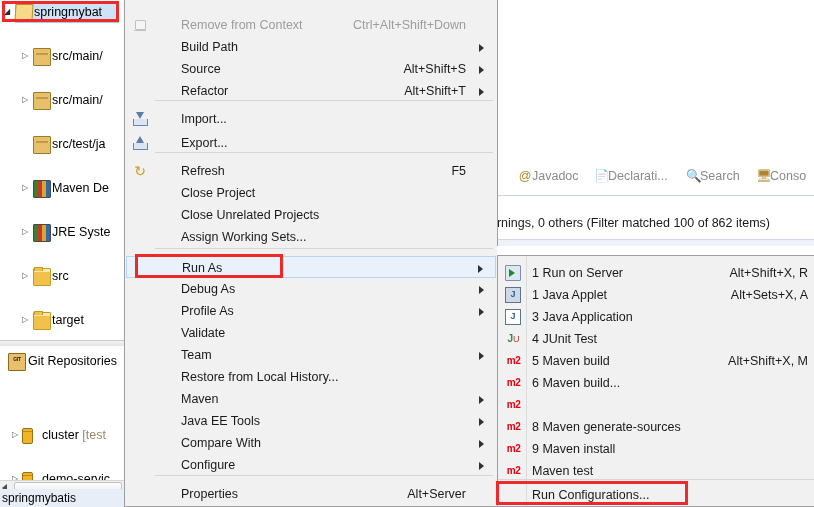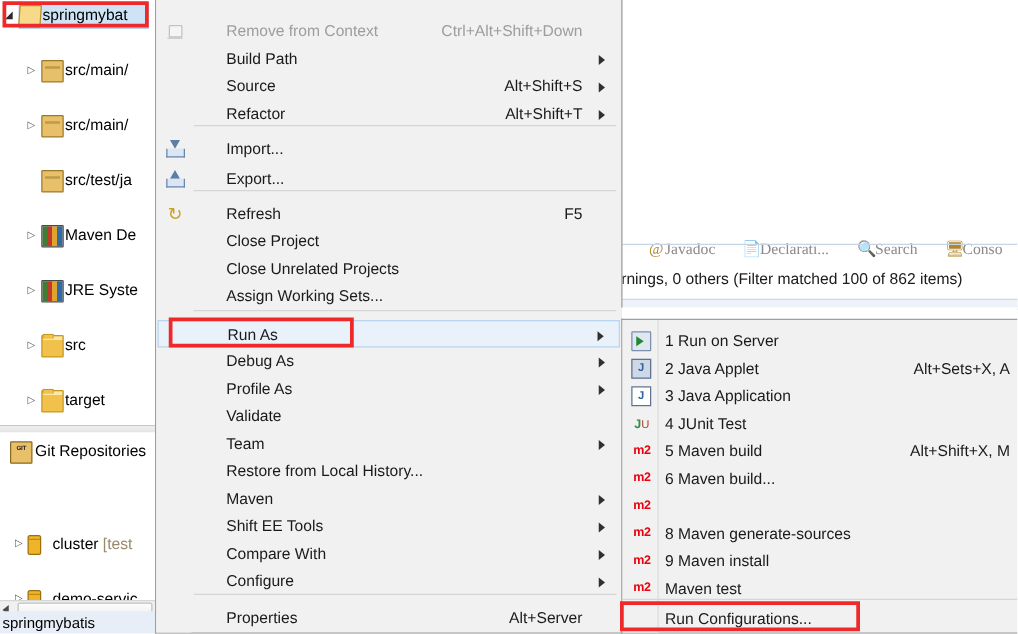--- a/index.html
+++ b/index.html
@@ -119,21 +119,21 @@
     position:absolute;left:0;top:489px;width:124px;height:18px;
     background:#e8eef7;
     font-size:12px;line-height:18px;padding-left:2px;white-space:nowrap;
   }
 
   
   #bgviews{
     position:absolute;left:124px;top:0;right:0;bottom:0;background:#ffffff;
   }
   #tabbar{
-    position:absolute;left:366px;top:185px;width:324px;height:26px;font-family:Liberation Serif, serif;
+    position:absolute;left:366px;top:162px;width:324px;height:26px;
   }
   .vtab{
     position:absolute;top:4px;height:20px;line-height:20px;
     color:#8a8a8a;font-size:12.5px;white-space:nowrap;
   }
   .vtab .tico{display:inline-block;width:14px;text-align:center;color:#b0862c;}
   #tabUnderline{
     position:absolute;left:366px;top:195px;width:324px;height:1px;background:#c8d4e4;
   }
   #filterline{
@@ -452,21 +452,21 @@
         <span class="marrow"></span>
       </div>
       <div class="mi" style="top:366px">
         <span class="mlabel">Restore from Local History...</span>
       </div>
       <div class="mi" style="top:388px">
         <span class="mlabel">Maven</span>
         <span class="marrow"></span>
       </div>
       <div class="mi" style="top:410px">
-        <span class="mlabel">Shift EE Tools</span>
+        <span class="mlabel">Java EE Tools</span>
         <span class="marrow"></span>
       </div>
       <div class="mi" style="top:432px">
         <span class="mlabel">Compare With</span>
         <span class="marrow"></span>
       </div>
       <div class="mi" style="top:454px">
         <span class="mlabel">Configure</span>
         <span class="marrow"></span>
       </div>
@@ -478,24 +478,25 @@
 </div>
 
 <div id="subTopStrip"></div>
 <div id="submenu">
   <div class="gutter"></div>
   <div id="subItems">
       <div class="ssep" style="top:223px"></div>
       <div class="si" style="top:6px">
         <span class="sicon ic-server"></span>
         <span class="slabel">1 Run on Server</span>
+        <span class="saccel">Alt+Shift+X, R</span>
       </div>
       <div class="si" style="top:28px">
         <span class="sicon ic-applet"></span>
-        <span class="slabel">2 Java Applet</span>
+        <span class="slabel">1 Java Applet</span>
         <span class="saccel">Alt+Sets+X, A</span>
       </div>
       <div class="si" style="top:50px">
         <span class="sicon ic-japp"></span>
         <span class="slabel">3 Java Application</span>
       </div>
       <div class="si" style="top:72px">
         <span class="sicon ic-ju"><b>J</b><i>U</i></span>
         <span class="slabel">4 JUnit Test</span>
       </div>

